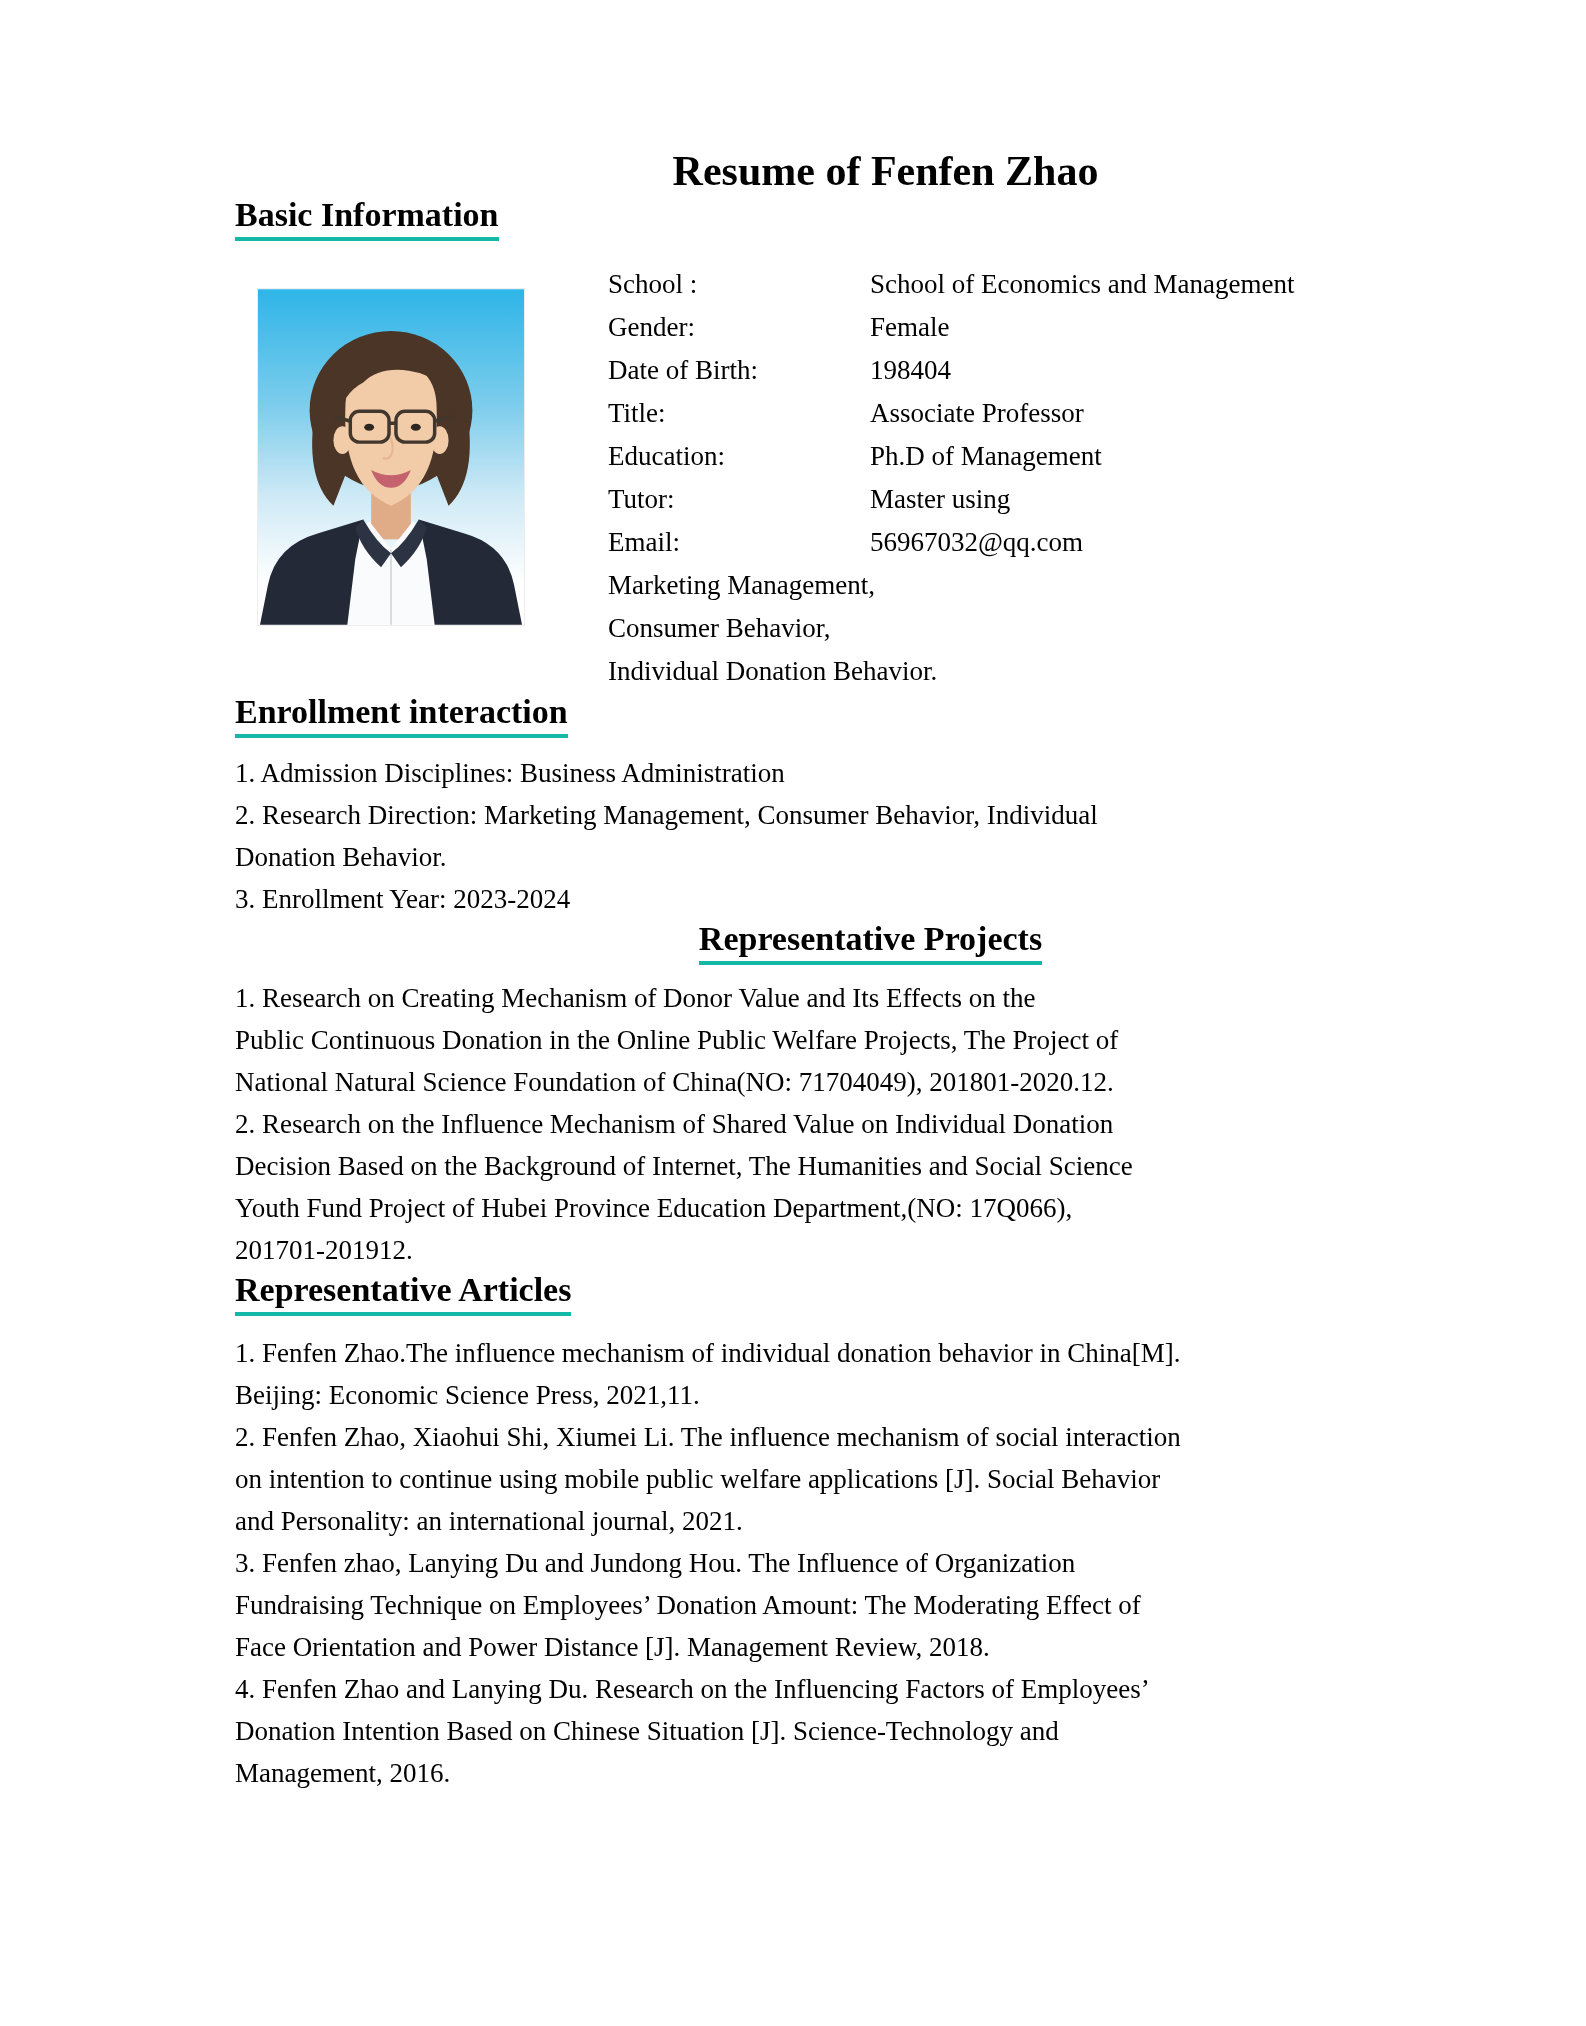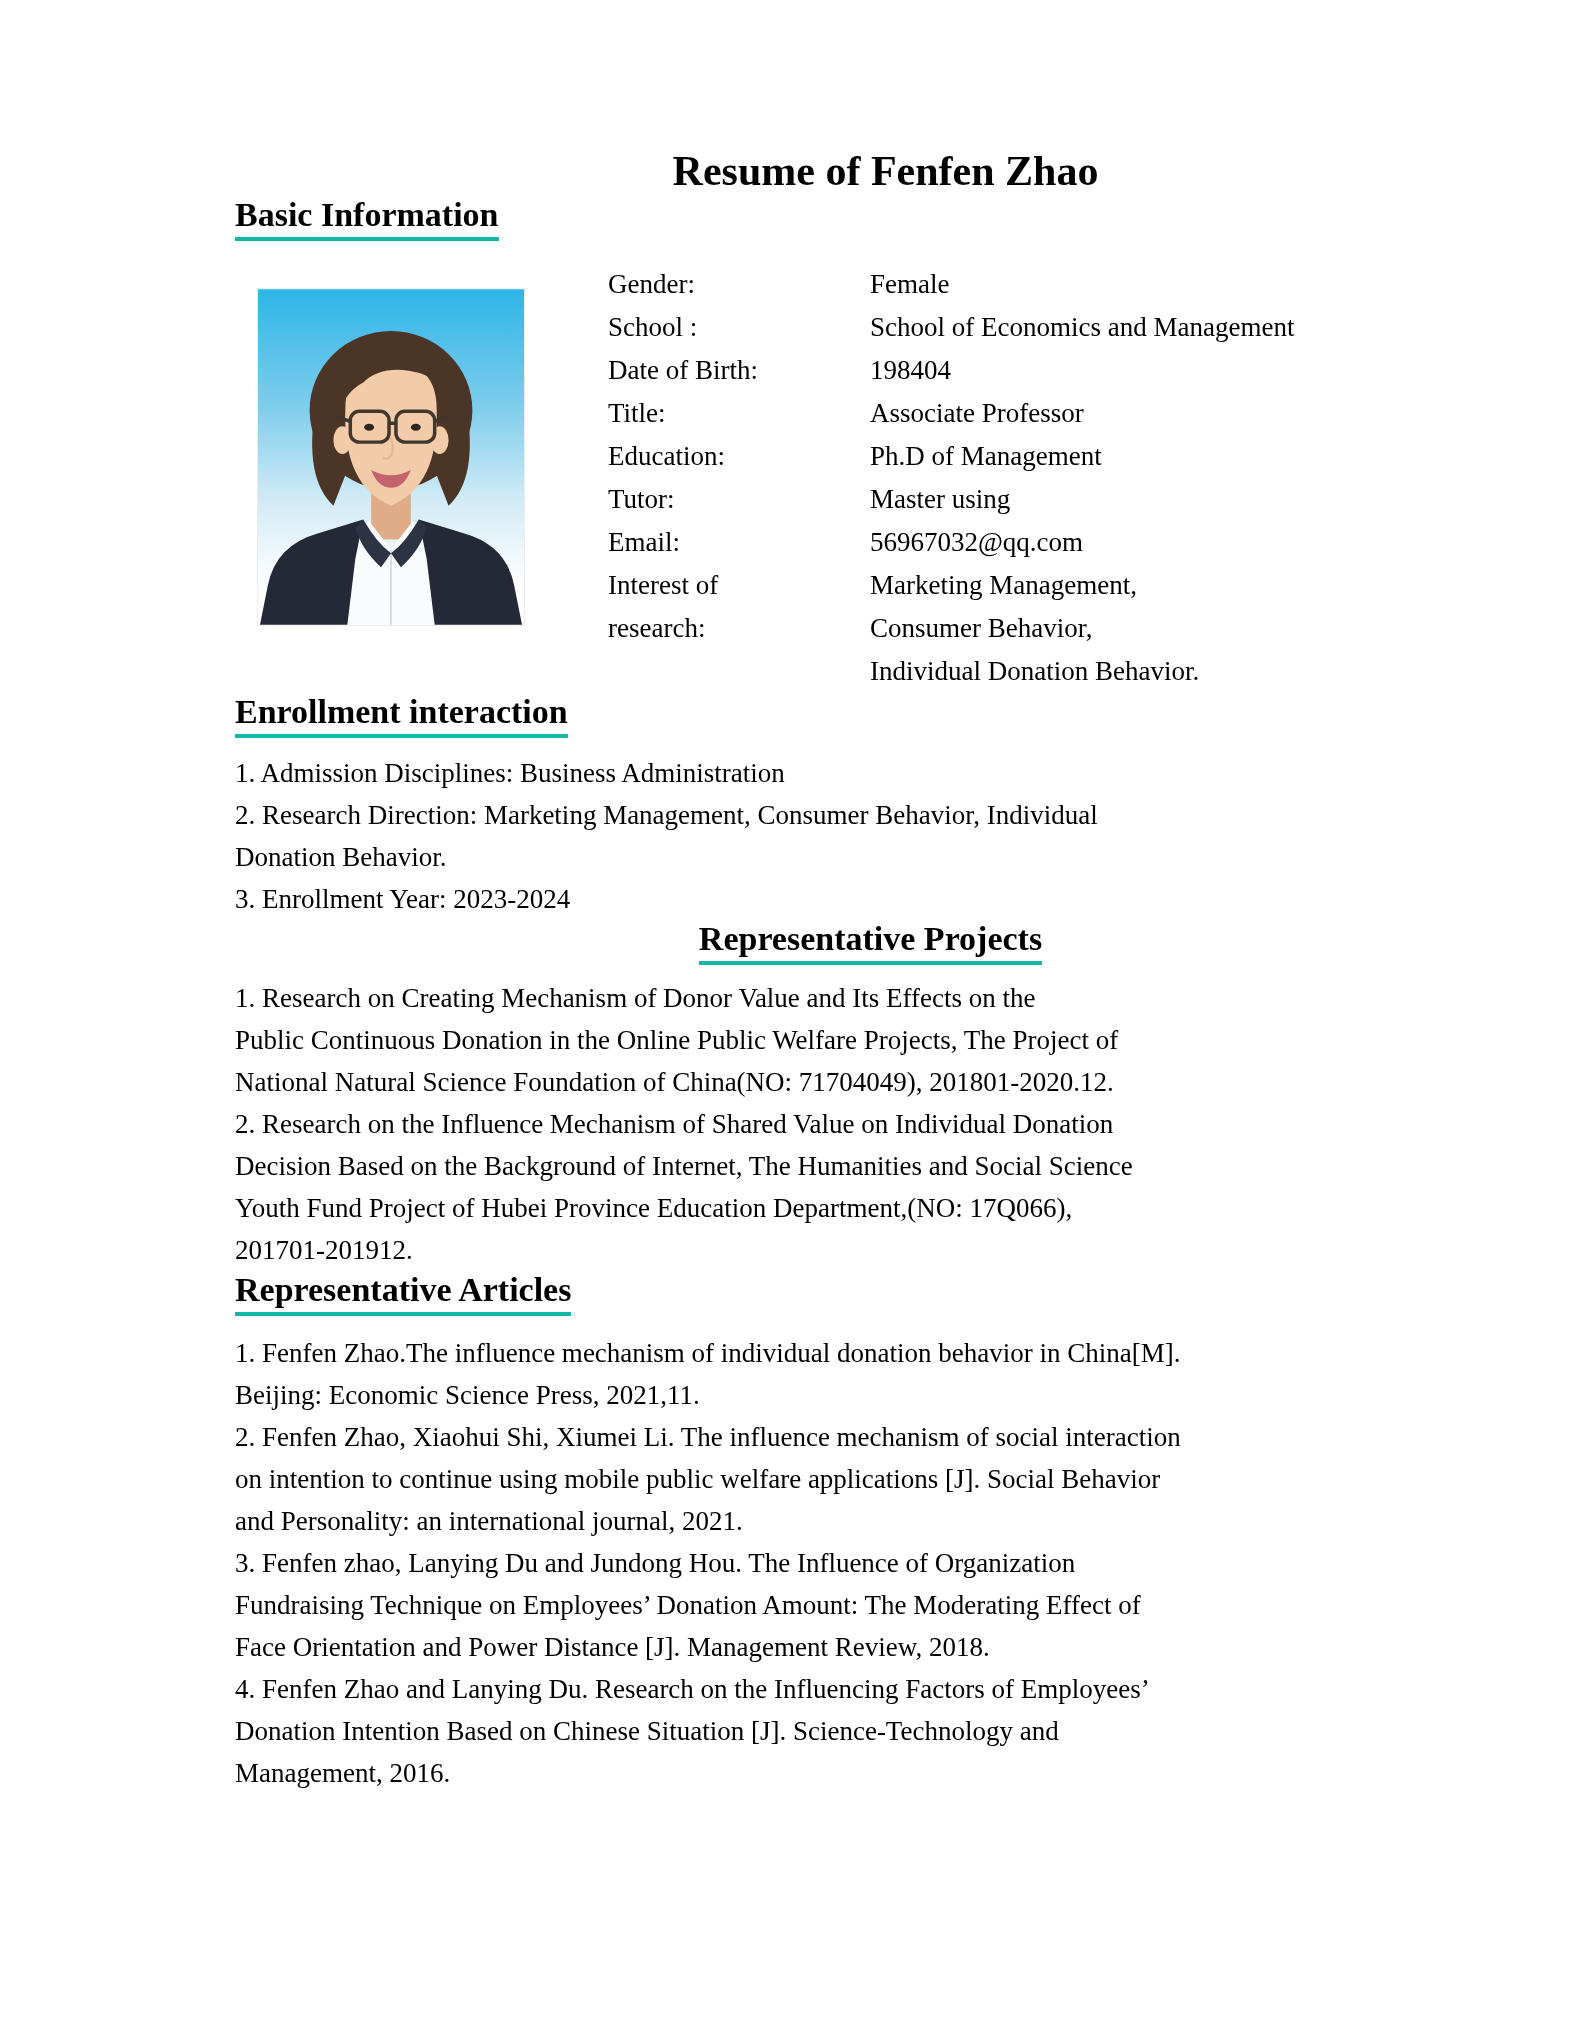--- a/index.html
+++ b/index.html
@@ -114,26 +114,26 @@
 
           <path d="M2,338 L10,298 Q18,258 60,246 L106,232 L98,272 L90,338 Z" fill="#232936"></path>
           <path d="M266,338 L258,298 Q250,258 208,246 L162,232 L170,272 L178,338 Z" fill="#232936"></path>
           <path d="M106,232 Q120,256 134,266 L124,280 Q104,262 98,240 Z" fill="#2c3342"></path>
           <path d="M162,232 Q148,256 134,266 L144,280 Q164,262 170,240 Z" fill="#2c3342"></path>
         </svg>
       </div>
 
       <div class="info-grid">
         <div class="info-row">
+          <div class="info-label">School :</div>
+          <div class="info-value">School of Economics and Management</div>
+        </div>
+        <div class="info-row">
           <div class="info-label">Gender:</div>
           <div class="info-value">Female</div>
-        </div>
-        <div class="info-row">
-          <div class="info-label">School :</div>
-          <div class="info-value">School of Economics and Management</div>
         </div>
         <div class="info-row">
           <div class="info-label">Date of Birth:</div>
           <div class="info-value">198404</div>
         </div>
         <div class="info-row">
           <div class="info-label">Title:</div>
           <div class="info-value">Associate Professor</div>
         </div>
         <div class="info-row">
@@ -142,22 +142,20 @@
         </div>
         <div class="info-row">
           <div class="info-label">Tutor:</div>
           <div class="info-value">Master using</div>
         </div>
         <div class="info-row">
           <div class="info-label">Email:</div>
           <div class="info-value">56967032@qq.com</div>
         </div>
         <div class="info-row">
-          <div class="info-label">Interest of
-research:</div>
           <div class="info-value">Marketing Management,
 Consumer Behavior,
 Individual Donation Behavior.</div>
         </div>
       </div>
     </div>
 
     <h2 class="section-heading mt-enroll"><span class="u">Enrollment interaction</span></h2>
     <p class="para enroll">1. Admission Disciplines: Business Administration
 2. Research Direction: Marketing Management, Consumer Behavior, Individual

